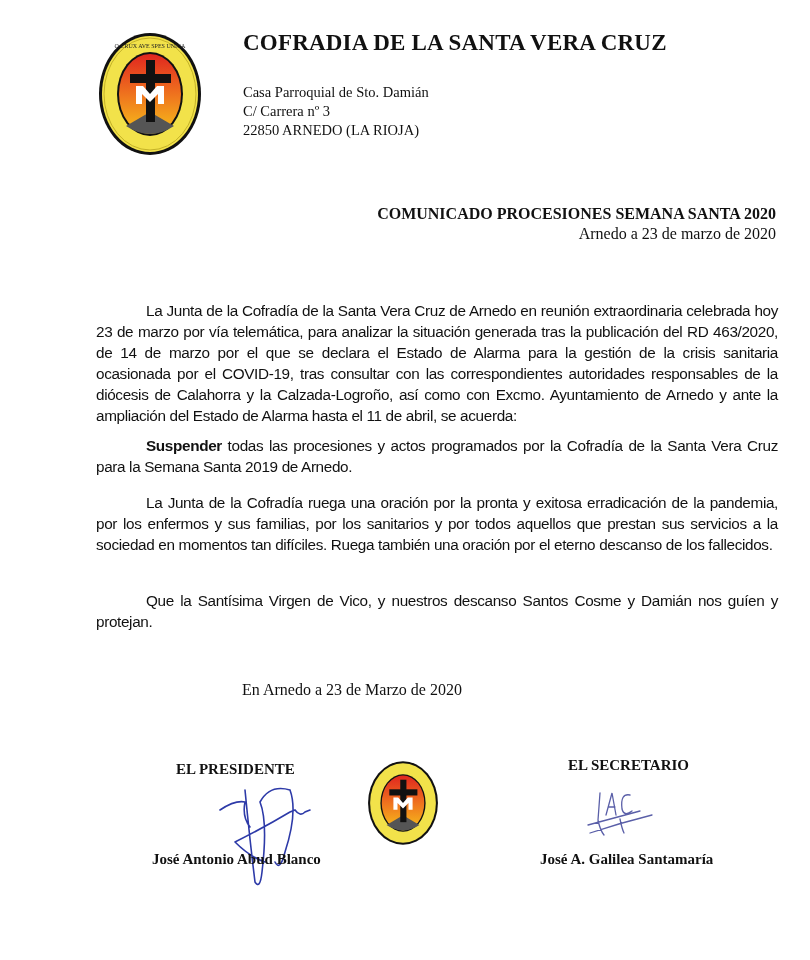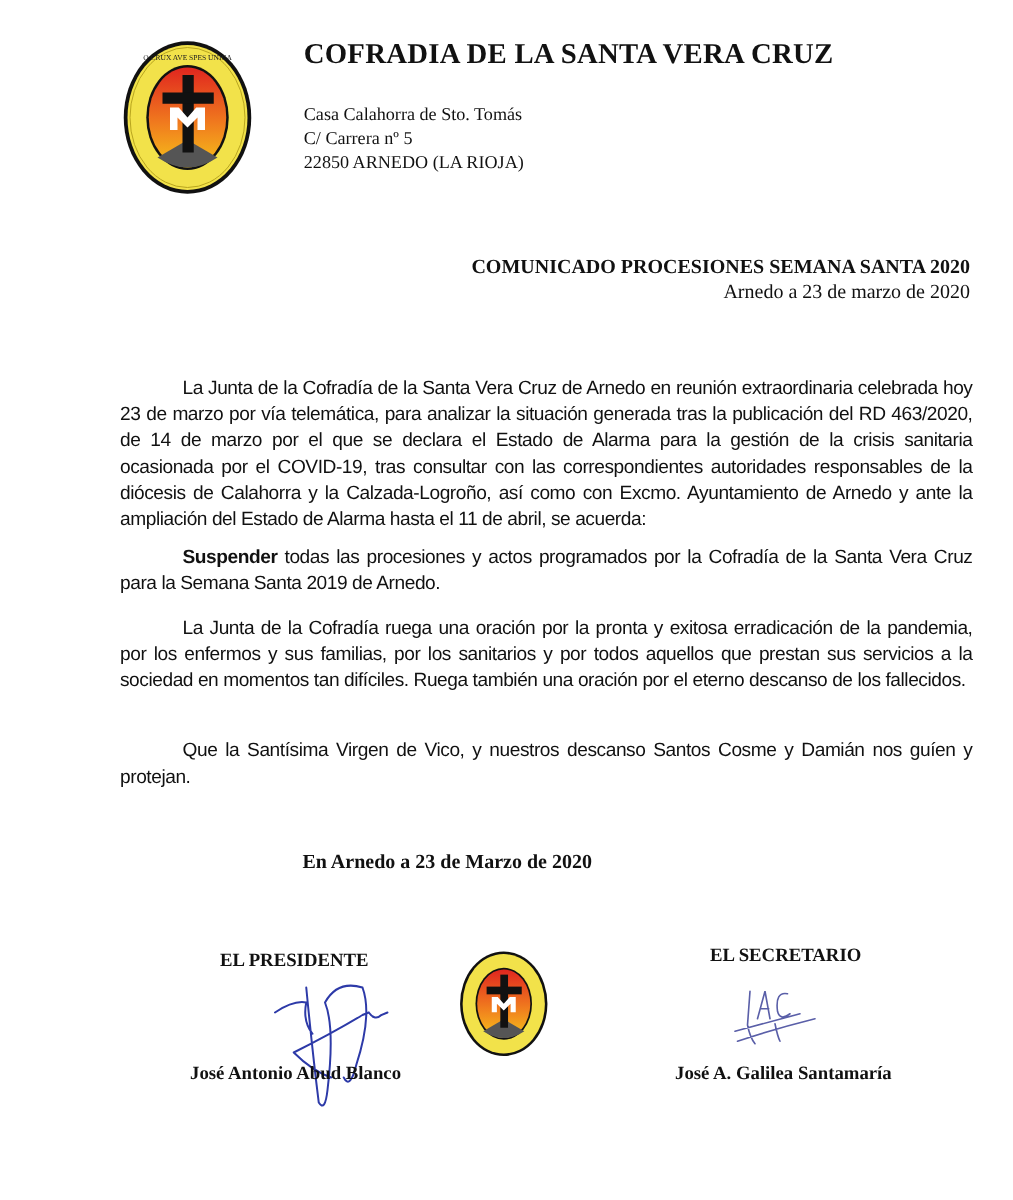--- a/index.html
+++ b/index.html
@@ -6,21 +6,21 @@
   body { width: 810px; height: 960px; position: relative; overflow: hidden; color: #111; font-family: "Liberation Serif", serif; }
   .abs { position: absolute; }
   .logo { position: absolute; }
   .org-title { left: 243px; top: 30px; font-size: 23px; font-weight: bold; letter-spacing: 0.2px; white-space: nowrap; }
   .addr { left: 243px; font-size: 14.5px; line-height: 20px; white-space: nowrap; }
   .comm-title { right: 34px; top: 205px; font-size: 16px; font-weight: bold; text-align: center; white-space: nowrap; }
   .comm-date { right: 34px; top: 225px; font-size: 16px; font-weight: normal; text-align: right; white-space: nowrap; }
   .body-text { left: 96px; width: 682px; font-family: "Liberation Sans Narrow", "Liberation Sans", sans-serif; font-size: 15.3px; line-height: 21px; text-align: justify; letter-spacing: -0.35px; }
   .body-text p { margin: 0; text-indent: 50px; }
   .body-text b { font-weight: bold; }
-  .sign-date { left: 242px; top: 681px; font-size: 16px; font-weight: bold; white-space: nowrap; }
+  .sign-date { left: 242px; top: 681px; font-size: 16px; font-weight: normal; white-space: nowrap; }
   .role { font-size: 15px; font-weight: bold; white-space: nowrap; }
   .signer-name { font-size: 15px; font-weight: bold; white-space: nowrap; }
   svg { display: block; }
 </style>
 </head>
 <body>
 
 <div class="logo" style="left:96px; top:30px; width:108px; height:128px;">
   <svg width="108" height="128" viewBox="0 0 108 128">
     <defs>
@@ -37,22 +37,22 @@
     <ellipse cx="54" cy="64" rx="31" ry="40" fill="url(#g1)"></ellipse>
     <path d="M30 96 L54 82 L78 96 Q66 104 54 104 Q42 104 30 96 Z" fill="#555"></path>
     <rect x="50" y="30" width="9" height="62" fill="#111"></rect>
     <rect x="34" y="44" width="41" height="9" fill="#111"></rect>
     <path d="M40 56 L47 56 L54 64 L61 56 L68 56 L68 74 L62 74 L62 64 L54 72 L46 64 L46 74 L40 74 Z" fill="#fff"></path>
     <text x="54" y="18" font-size="6" text-anchor="middle" fill="#222" font-family="Liberation Serif, serif">O CRUX AVE SPES UNICA</text>
   </svg>
 </div>
 
 <div class="abs org-title">COFRADIA DE LA SANTA VERA CRUZ</div>
-<div class="abs addr" style="top:82px;">Casa Calahorra de Sto. Tomás</div>
-<div class="abs addr" style="top:101px;">C/ Carrera nº 5</div>
+<div class="abs addr" style="top:82px;">Casa Parroquial de Sto. Damián</div>
+<div class="abs addr" style="top:101px;">C/ Carrera nº 3</div>
 <div class="abs addr" style="top:120px;">22850 ARNEDO (LA RIOJA)</div>
 
 <div class="abs comm-title">COMUNICADO PROCESIONES SEMANA SANTA 2020</div>
 <div class="abs comm-date">Arnedo a 23 de marzo de 2020</div>
 
 <div class="abs body-text" style="top:300px;">
   <p>La Junta de la Cofradía  de la Santa Vera Cruz de Arnedo en reunión extraordinaria celebrada hoy 23 de marzo por vía telemática, para analizar la situación generada tras la publicación del RD 463/2020, de 14 de marzo por el que se declara el Estado de Alarma para la gestión de la crisis sanitaria ocasionada por el COVID-19, tras consultar con las correspondientes autoridades responsables de la diócesis de Calahorra y la Calzada-Logroño, así como con Excmo. Ayuntamiento de Arnedo y ante la ampliación del Estado de Alarma hasta el 11 de abril, se acuerda:</p>
 </div>
 <div class="abs body-text" style="top:435px;">
   <p><b>Suspender</b><span> todas las procesiones y actos programados por la Cofradía de la Santa Vera Cruz para la Semana Santa 2019 de Arnedo.</span></p>

